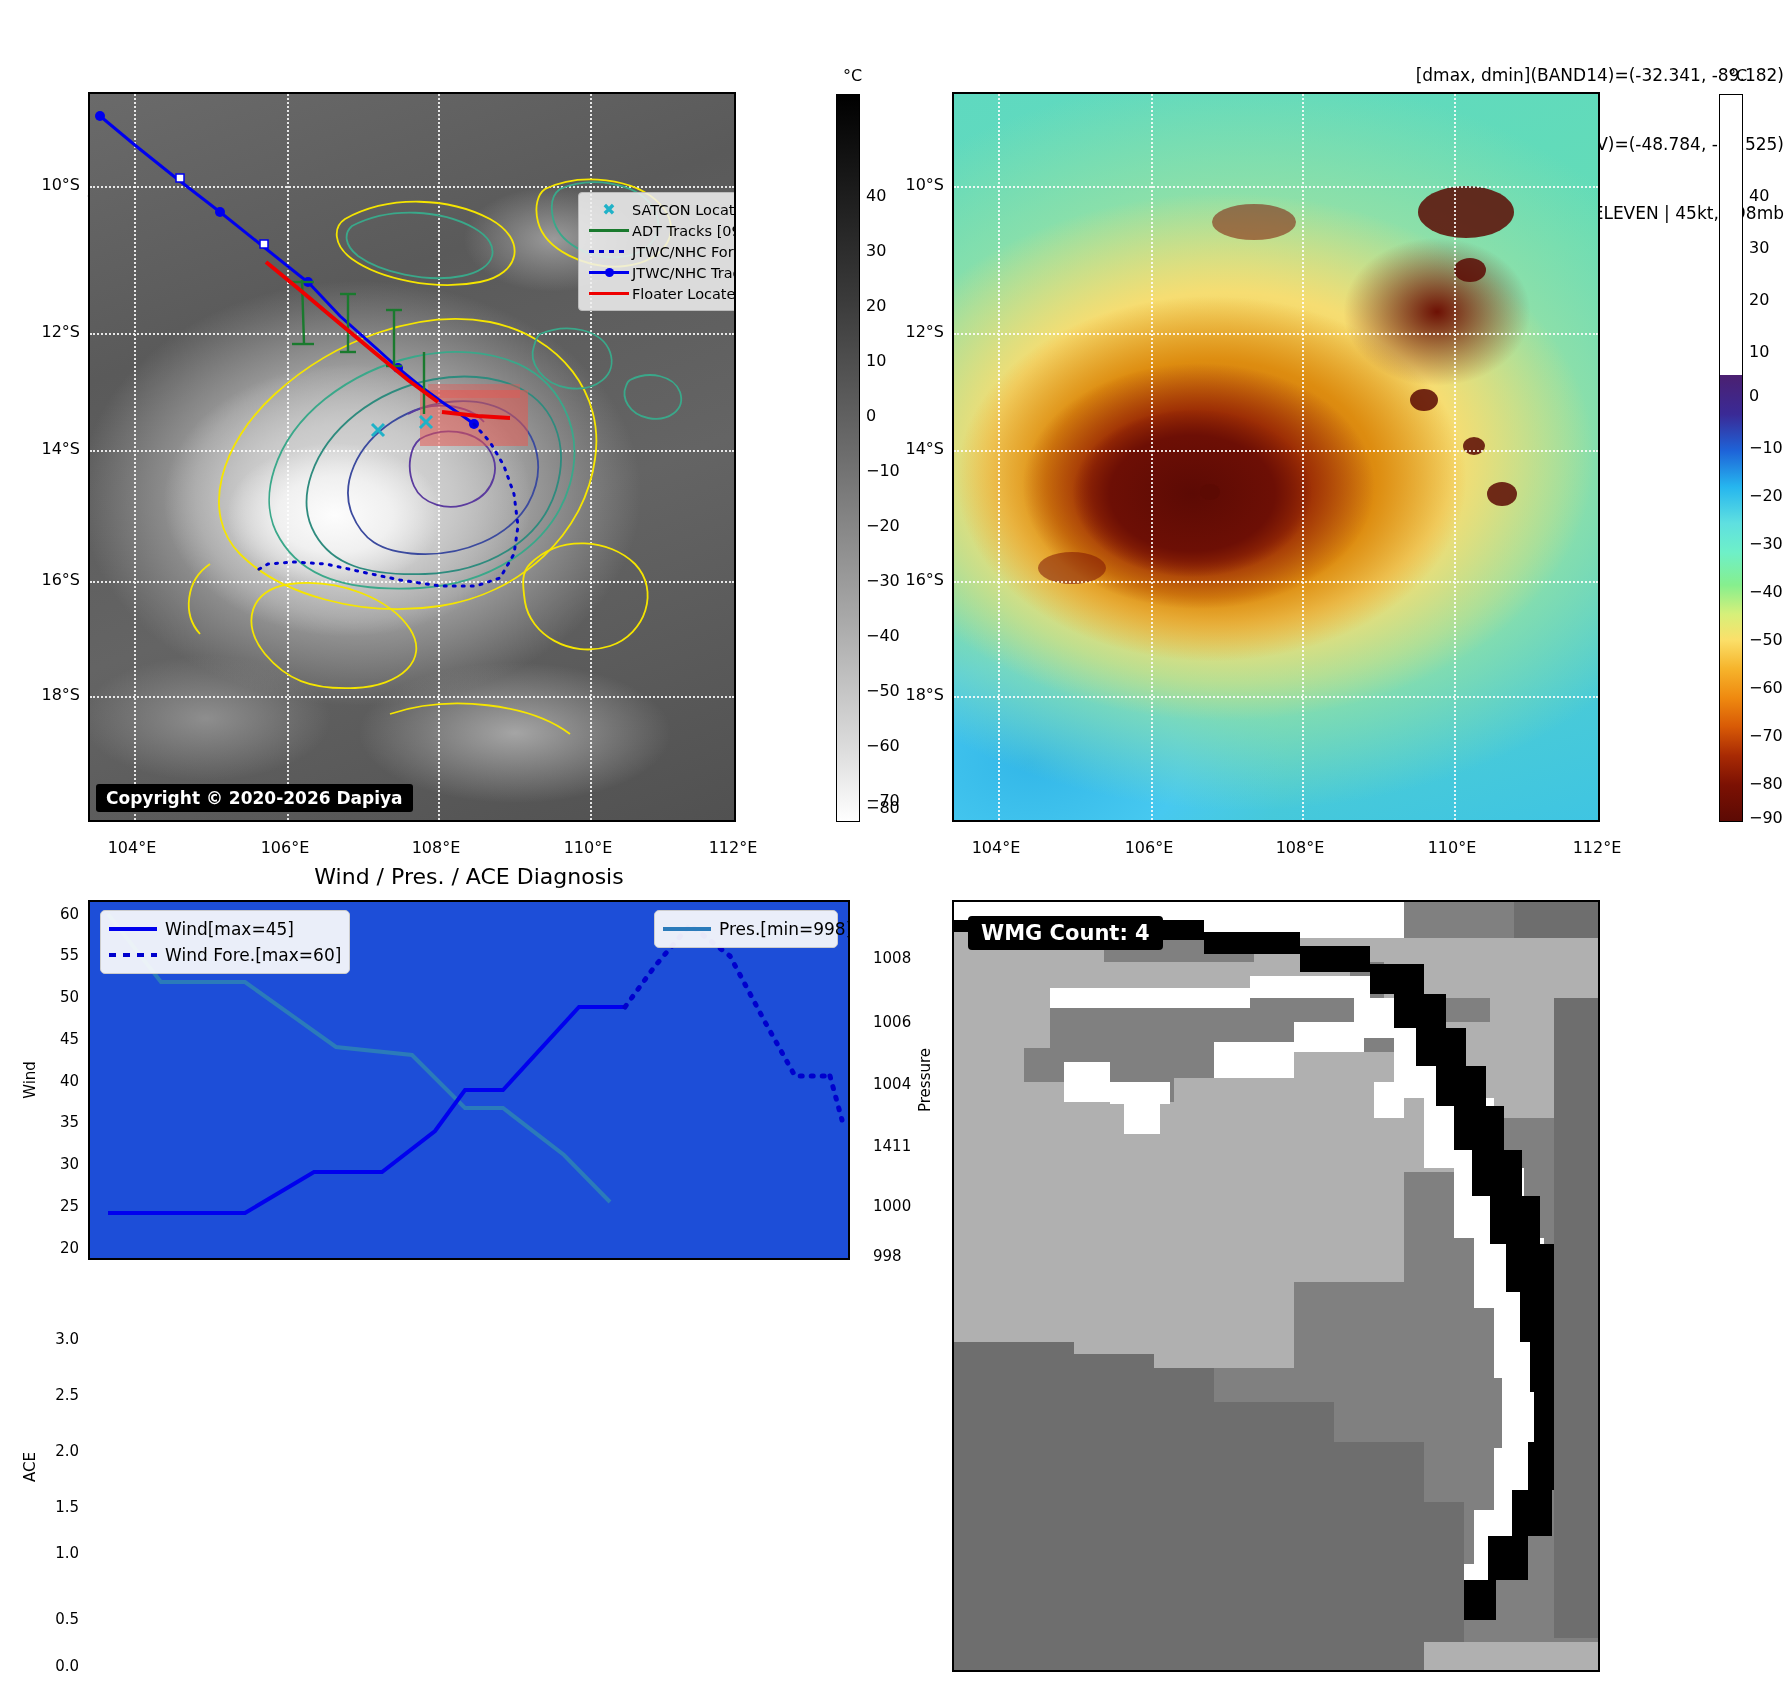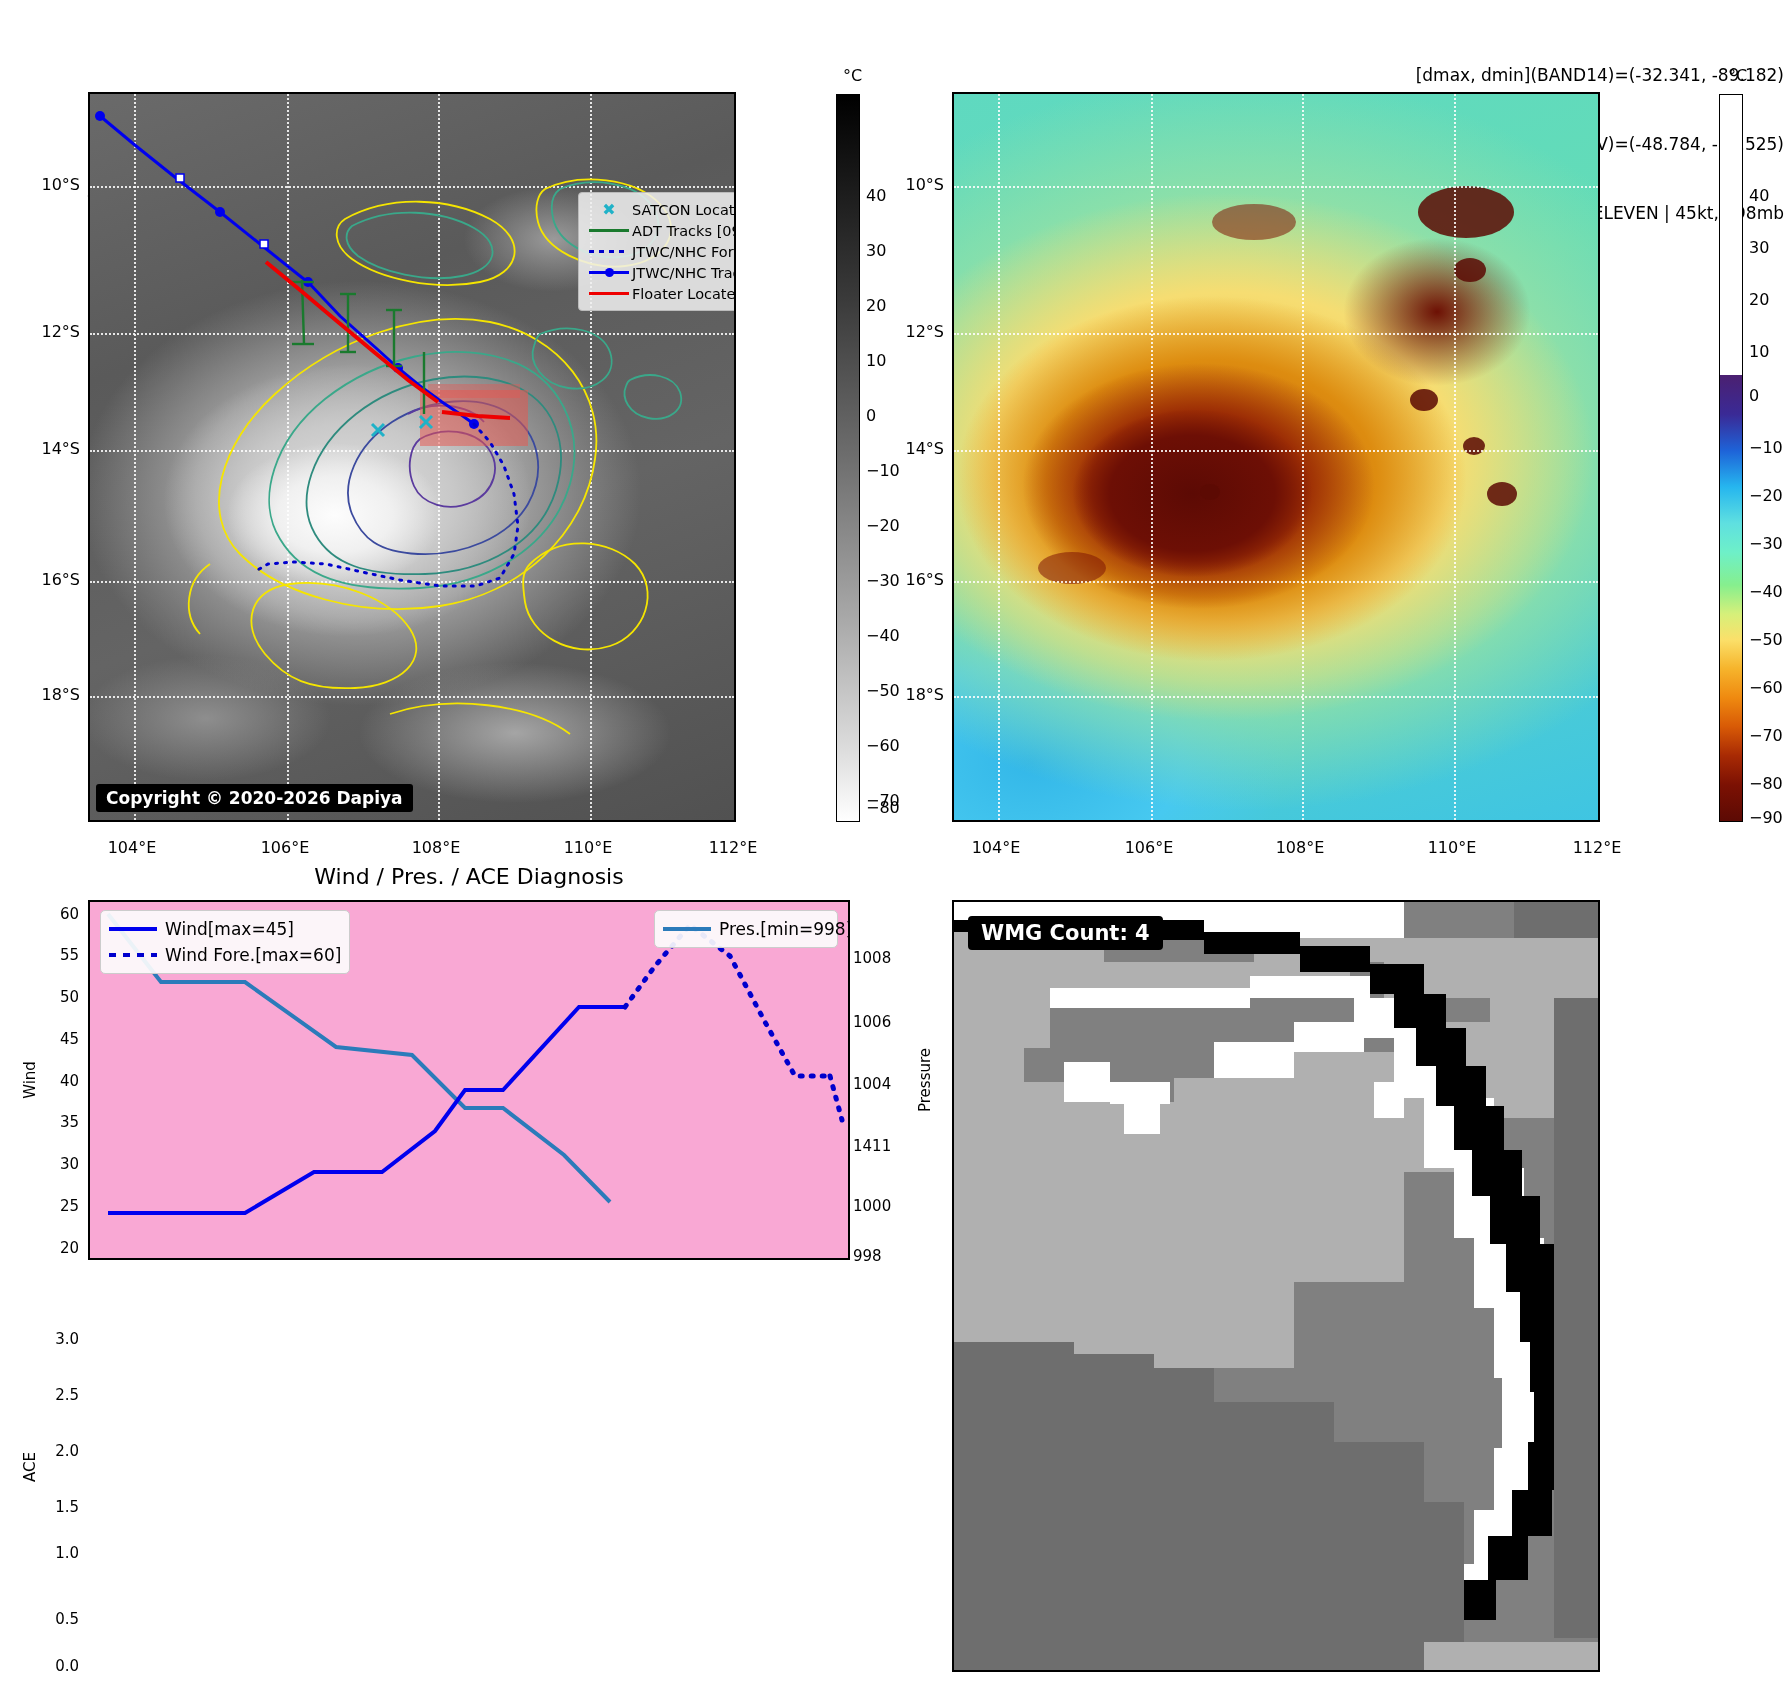--- a/index.html
+++ b/index.html
@@ -62,26 +62,26 @@
        radial-gradient(ellipse 215px 150px at 38% 54%, #7d1405 0%, #9c2d05 50%, rgba(170,70,8,0) 82%),
        radial-gradient(ellipse 120px 95px at 75% 30%, #6d1004 0%, rgba(150,50,6,0) 78%),
        radial-gradient(ellipse 300px 215px at 40% 53%, #c05808 0%, #dd8c10 55%, rgba(230,160,40,0) 85%),
        radial-gradient(ellipse 420px 300px at 42% 50%, #eeb52a 0%, #f6dd72 55%, rgba(240,225,140,0) 88%),
        radial-gradient(ellipse 540px 400px at 45% 48%, #cfe88e 0%, #8fe0a8 60%, rgba(130,225,180,0) 92%),
        radial-gradient(ellipse 300px 200px at 12% 92%, #33b7e8 0%, #47c9f0 50%, rgba(80,205,245,0) 85%),
        linear-gradient(165deg,#5fd9c0 0%,#63dcb7 35%,#57d2c9 65%,#3fc5e2 100%);
   }
 
   
-  #wind-panel{left:88px;top:900px;width:762px;height:360px;background:#f9a8d4;}
+  #wind-panel{left:88px;top:900px;width:762px;height:360px;background:#1d4ed8;}
   #ace-panel{left:88px;top:1262px;width:762px;height:410px;background:#fff;}
   .chart-title{position:absolute;left:88px;top:864px;width:762px;text-align:center;font-size:22px;}
   .ax-lab-left{position:absolute;left:0;top:50%;transform:translate(-50%,-50%) rotate(-90deg);font-size:15px;}
   .y-tick{position:absolute;right:100%;transform:translateY(-50%);padding-right:9px;font-size:15px;white-space:nowrap;}
-  .y-tick-r{position:absolute;left:100%;transform:translateY(-50%);padding-left:3px;font-size:15px;white-space:nowrap;}
+  .y-tick-r{position:absolute;left:100%;transform:translateY(-50%);padding-left:23px;font-size:15px;white-space:nowrap;}
 
   .chart-legend{position:absolute;background:rgba(252,252,252,.92);border:1px solid #ccc;
        border-radius:5px;padding:5px 8px;box-sizing:border-box;}
   .cl-row{display:flex;align-items:center;height:26px;}
   .cl-key{width:56px;flex:0 0 56px;display:flex;align-items:center;}
   .cl-txt{font-size:17px;white-space:nowrap;}
   .cl-solid{width:48px;height:4px;}
   .cl-dash{width:48px;height:4px;}
 
   

